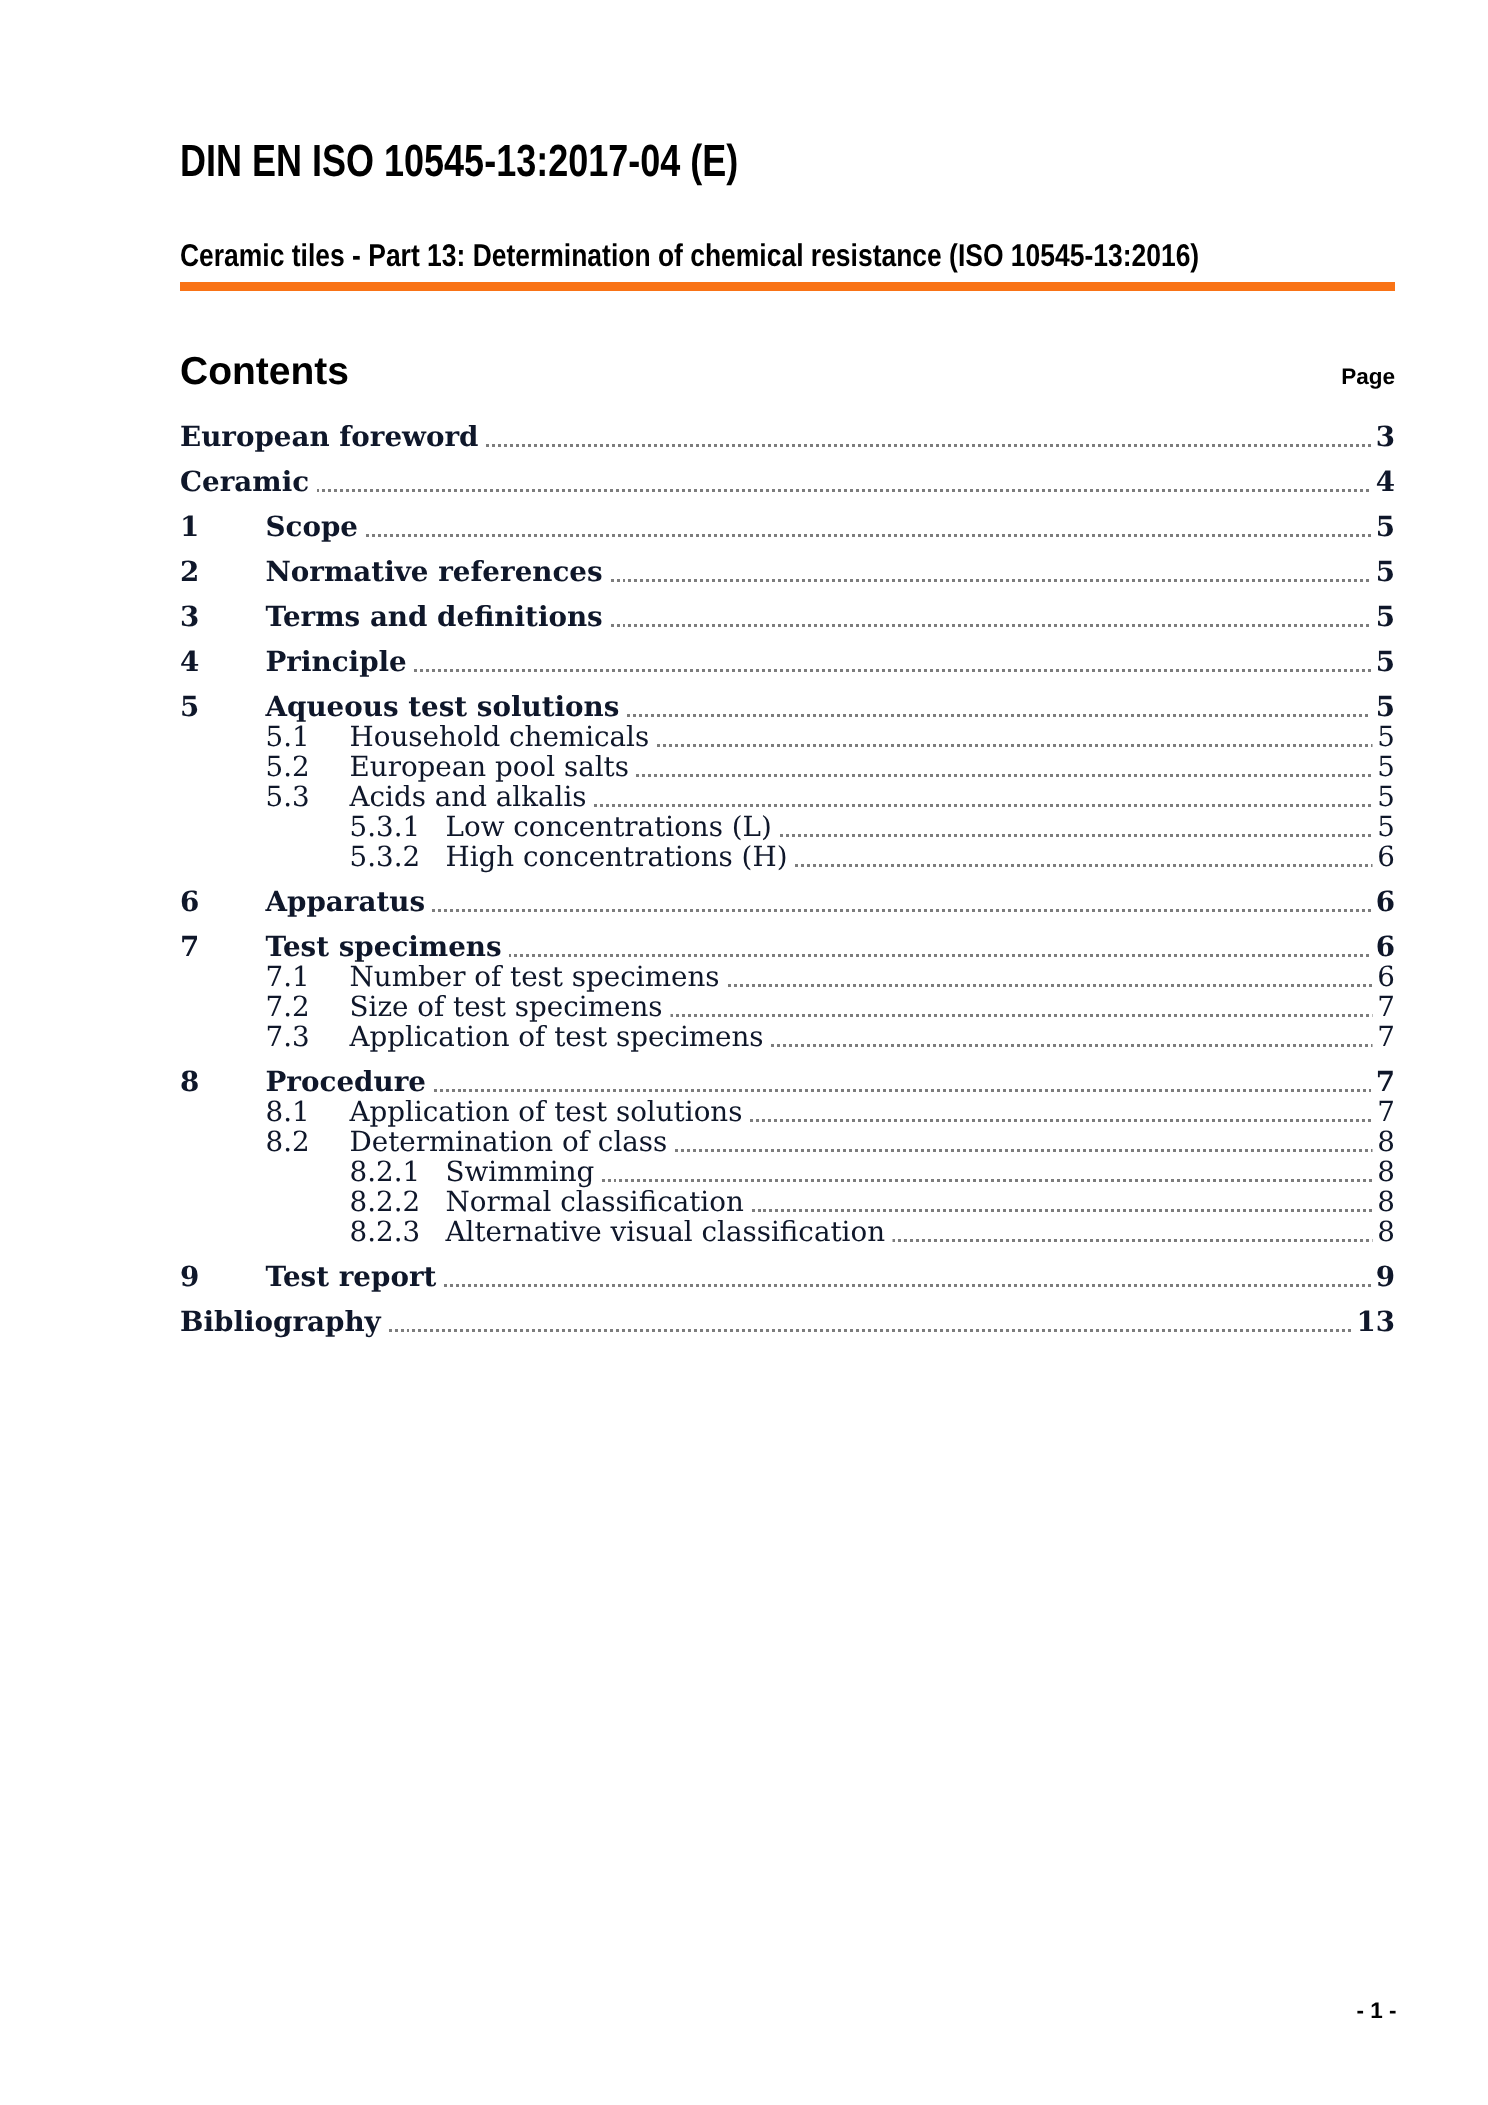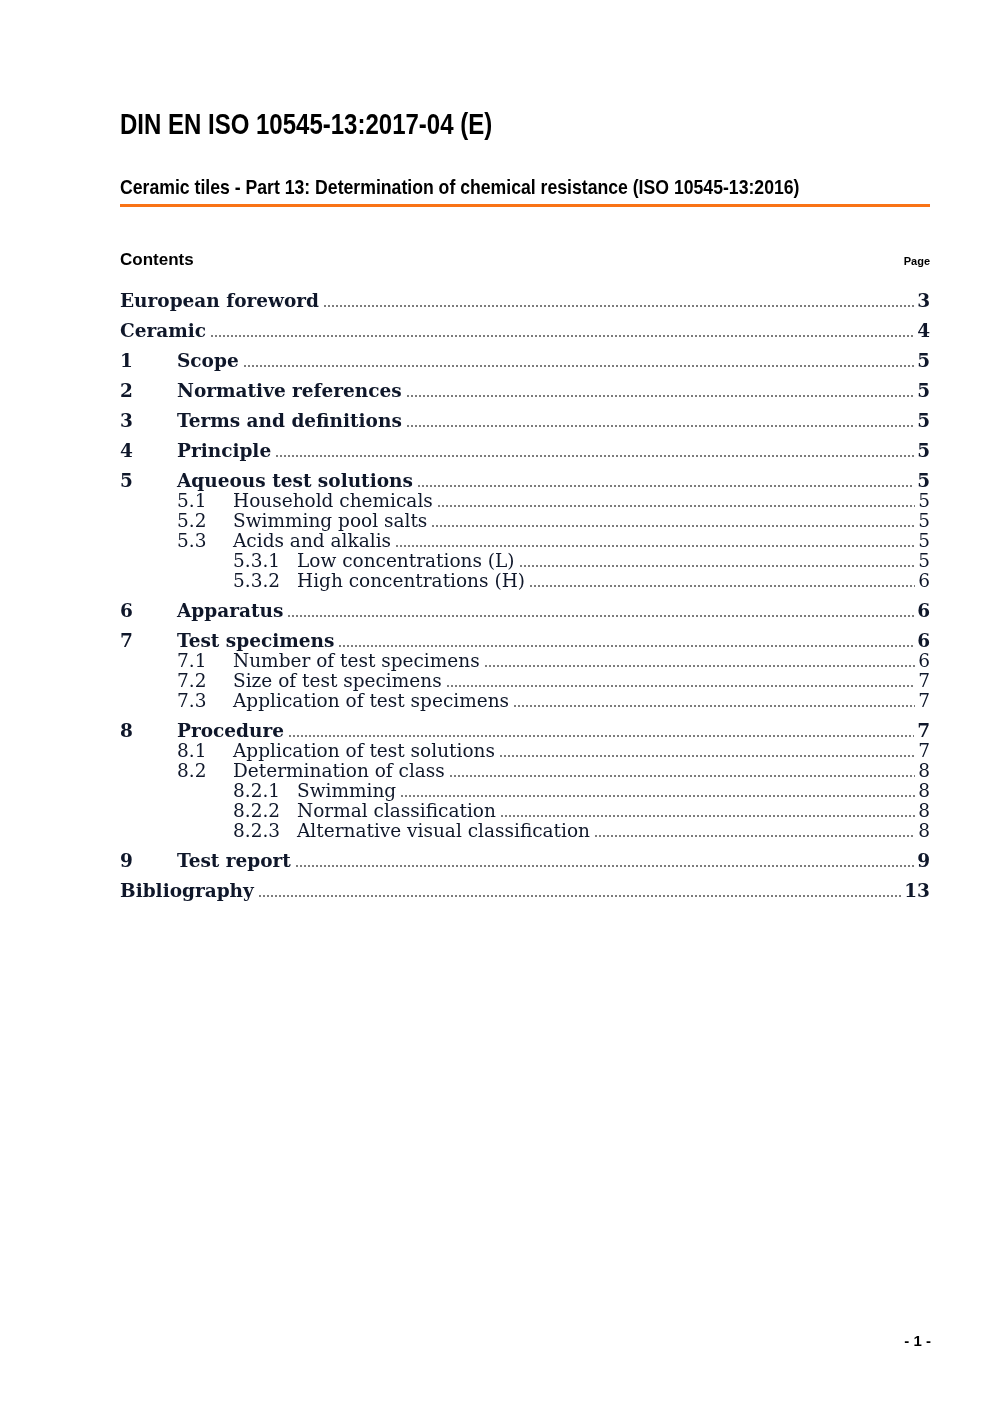--- a/index.html
+++ b/index.html
@@ -6,60 +6,60 @@
   html, body { background: #ffffff; }
   body {
     width: 992px; height: 1403px;
     position: relative;
     font-family: "Liberation Sans", sans-serif;
     color: #000;
     overflow: hidden;
   }
   .content {
     position: absolute;
-    left: 120px; top: 16px;
+    left: 120px; top: 0;
     width: 810px;
   }
   
   .doc-title {
     margin-top: 90px;
     font-size: 30px;
     line-height: 36px;
     font-weight: bold;
     white-space: nowrap;
   }
   .doc-subtitle {
     margin-top: 32px;
     font-size: 21px;
     line-height: 26px;
     font-weight: bold;
     white-space: nowrap;
-    border-bottom: 3px solid #f97316;
+    border-bottom: 6px solid #f97316;
     padding-bottom: 4px;
   }
   .narrow {
     display: inline-block;
     transform: scaleX(0.80);
     transform-origin: left center;
   }
   .narrow-sub {
     display: inline-block;
     transform: scaleX(0.84);
     transform-origin: left center;
   }
   
   .contents-row {
     margin-top: 40px;
     display: flex;
     justify-content: space-between;
     align-items: baseline;
     line-height: 26px;
   }
-  .contents-heading { font-size: 17px; font-weight: bold; }
-  .page-label { font-size: 11px; font-weight: bold; }
+  .contents-heading { font-size: 26px; font-weight: bold; }
+  .page-label { font-size: 15px; font-weight: bold; }
   
   .toc {
     margin-top: 17px;
     font-family: "DejaVu Serif", serif;
     font-size: 18.5px;
     color: #0f172a;
   }
   .toc-row {
     display: flex;
     align-items: baseline;
@@ -151,21 +151,21 @@
     <span class="toc-page">5</span>
   </div>
       <div class="toc-row lvl2">
     <span class="toc-num">5.1</span>
     <span class="toc-label">Household chemicals</span>
     <span class="leader"></span>
     <span class="toc-page">5</span>
   </div>
       <div class="toc-row lvl2">
     <span class="toc-num">5.2</span>
-    <span class="toc-label">Swimming pool salts</span>
+    <span class="toc-label">European pool salts</span>
     <span class="leader"></span>
     <span class="toc-page">5</span>
   </div>
       <div class="toc-row lvl2">
     <span class="toc-num">5.3</span>
     <span class="toc-label">Acids and alkalis</span>
     <span class="leader"></span>
     <span class="toc-page">5</span>
   </div>
       <div class="toc-row lvl3">

